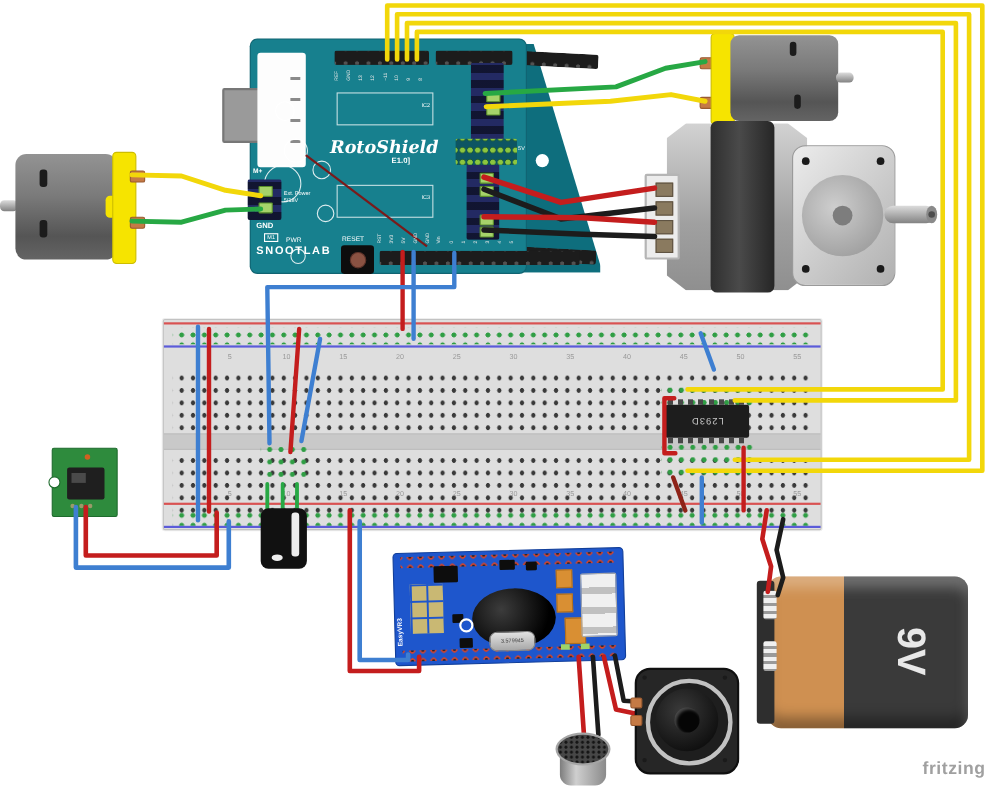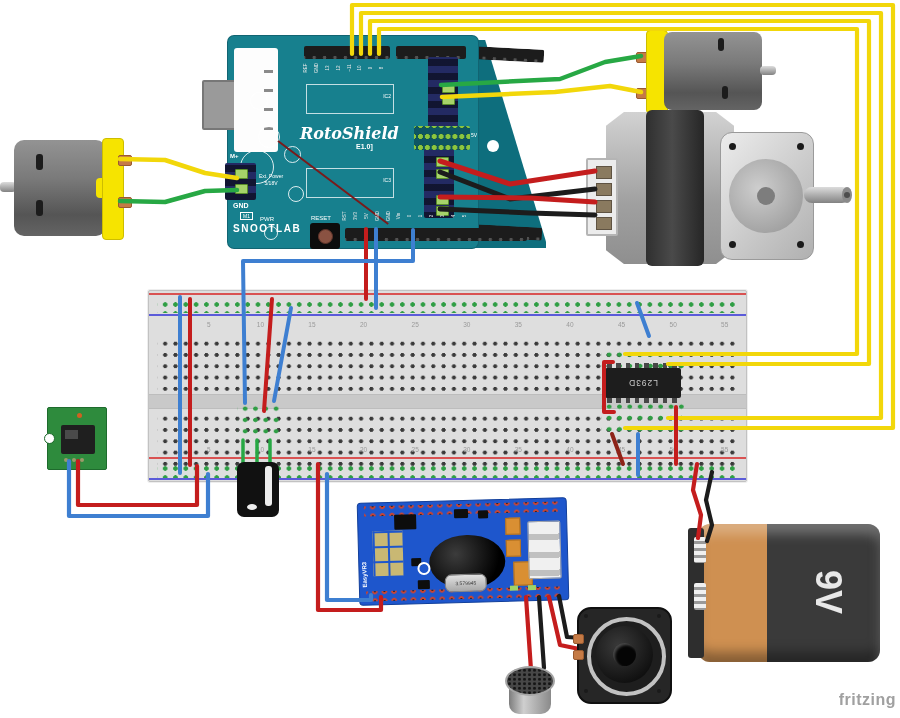--- a/index.html
+++ b/index.html
@@ -16,21 +16,21 @@
                background-size:10.32px 9px;background-position:3px 2px;}
   .holes-dark{background-image:radial-gradient(circle,#3a3a3a 1.8px,rgba(0,0,0,0) 2.3px);
               background-size:10.32px 11.3px;background-position:3px 3px;}
   .bb-groove{left:0;top:103px;width:597px;height:13px;background:#c9c9c9;
              border-top:1px solid #bdbdbd;border-bottom:1px solid #bdbdbd;}
   .bb-nums{display:flex;color:#9a9a9a;font-size:6.5px;padding-left:26px;}
   .bb-nums span{flex:0 0 51.6px;text-align:center;}
 
   
   .shield{left:228px;top:36px;width:250px;height:212px;background:#17808e;border-radius:6px;
-          z-index:2;box-shadow:0 0 0 1px #116472;text-align:center;}
+          z-index:2;box-shadow:0 0 0 1px #116472;}
   .baseboard{left:468px;top:40px;width:78px;height:208px;background:#0e6e7d;z-index:2;
              clip-path:polygon(0 0,22% 0,100% 97%,100% 100%,0 100%);}
   .pinstrip{background-color:#1c1c1c;border-radius:2px;
             background-image:radial-gradient(circle,#525252 1.6px,rgba(0,0,0,0) 2px);
             background-size:10.4px 13px;background-position:5px 5px;}
   .white-block{left:6px;top:12px;width:44px;height:104px;background:#fdfdfd;border-radius:3px;}
   .white-block .ticks{position:absolute;left:30px;top:6px;width:9px;height:92px;
             background:repeating-linear-gradient(180deg,rgba(0,0,0,0) 0 16px,#8a8a8a 16px 19px);}
   .ic-outline{border:1px solid rgba(255,255,255,.75);color:#fff;font-size:5px;}
   .ic-outline span{position:absolute;right:2px;top:8px;}

